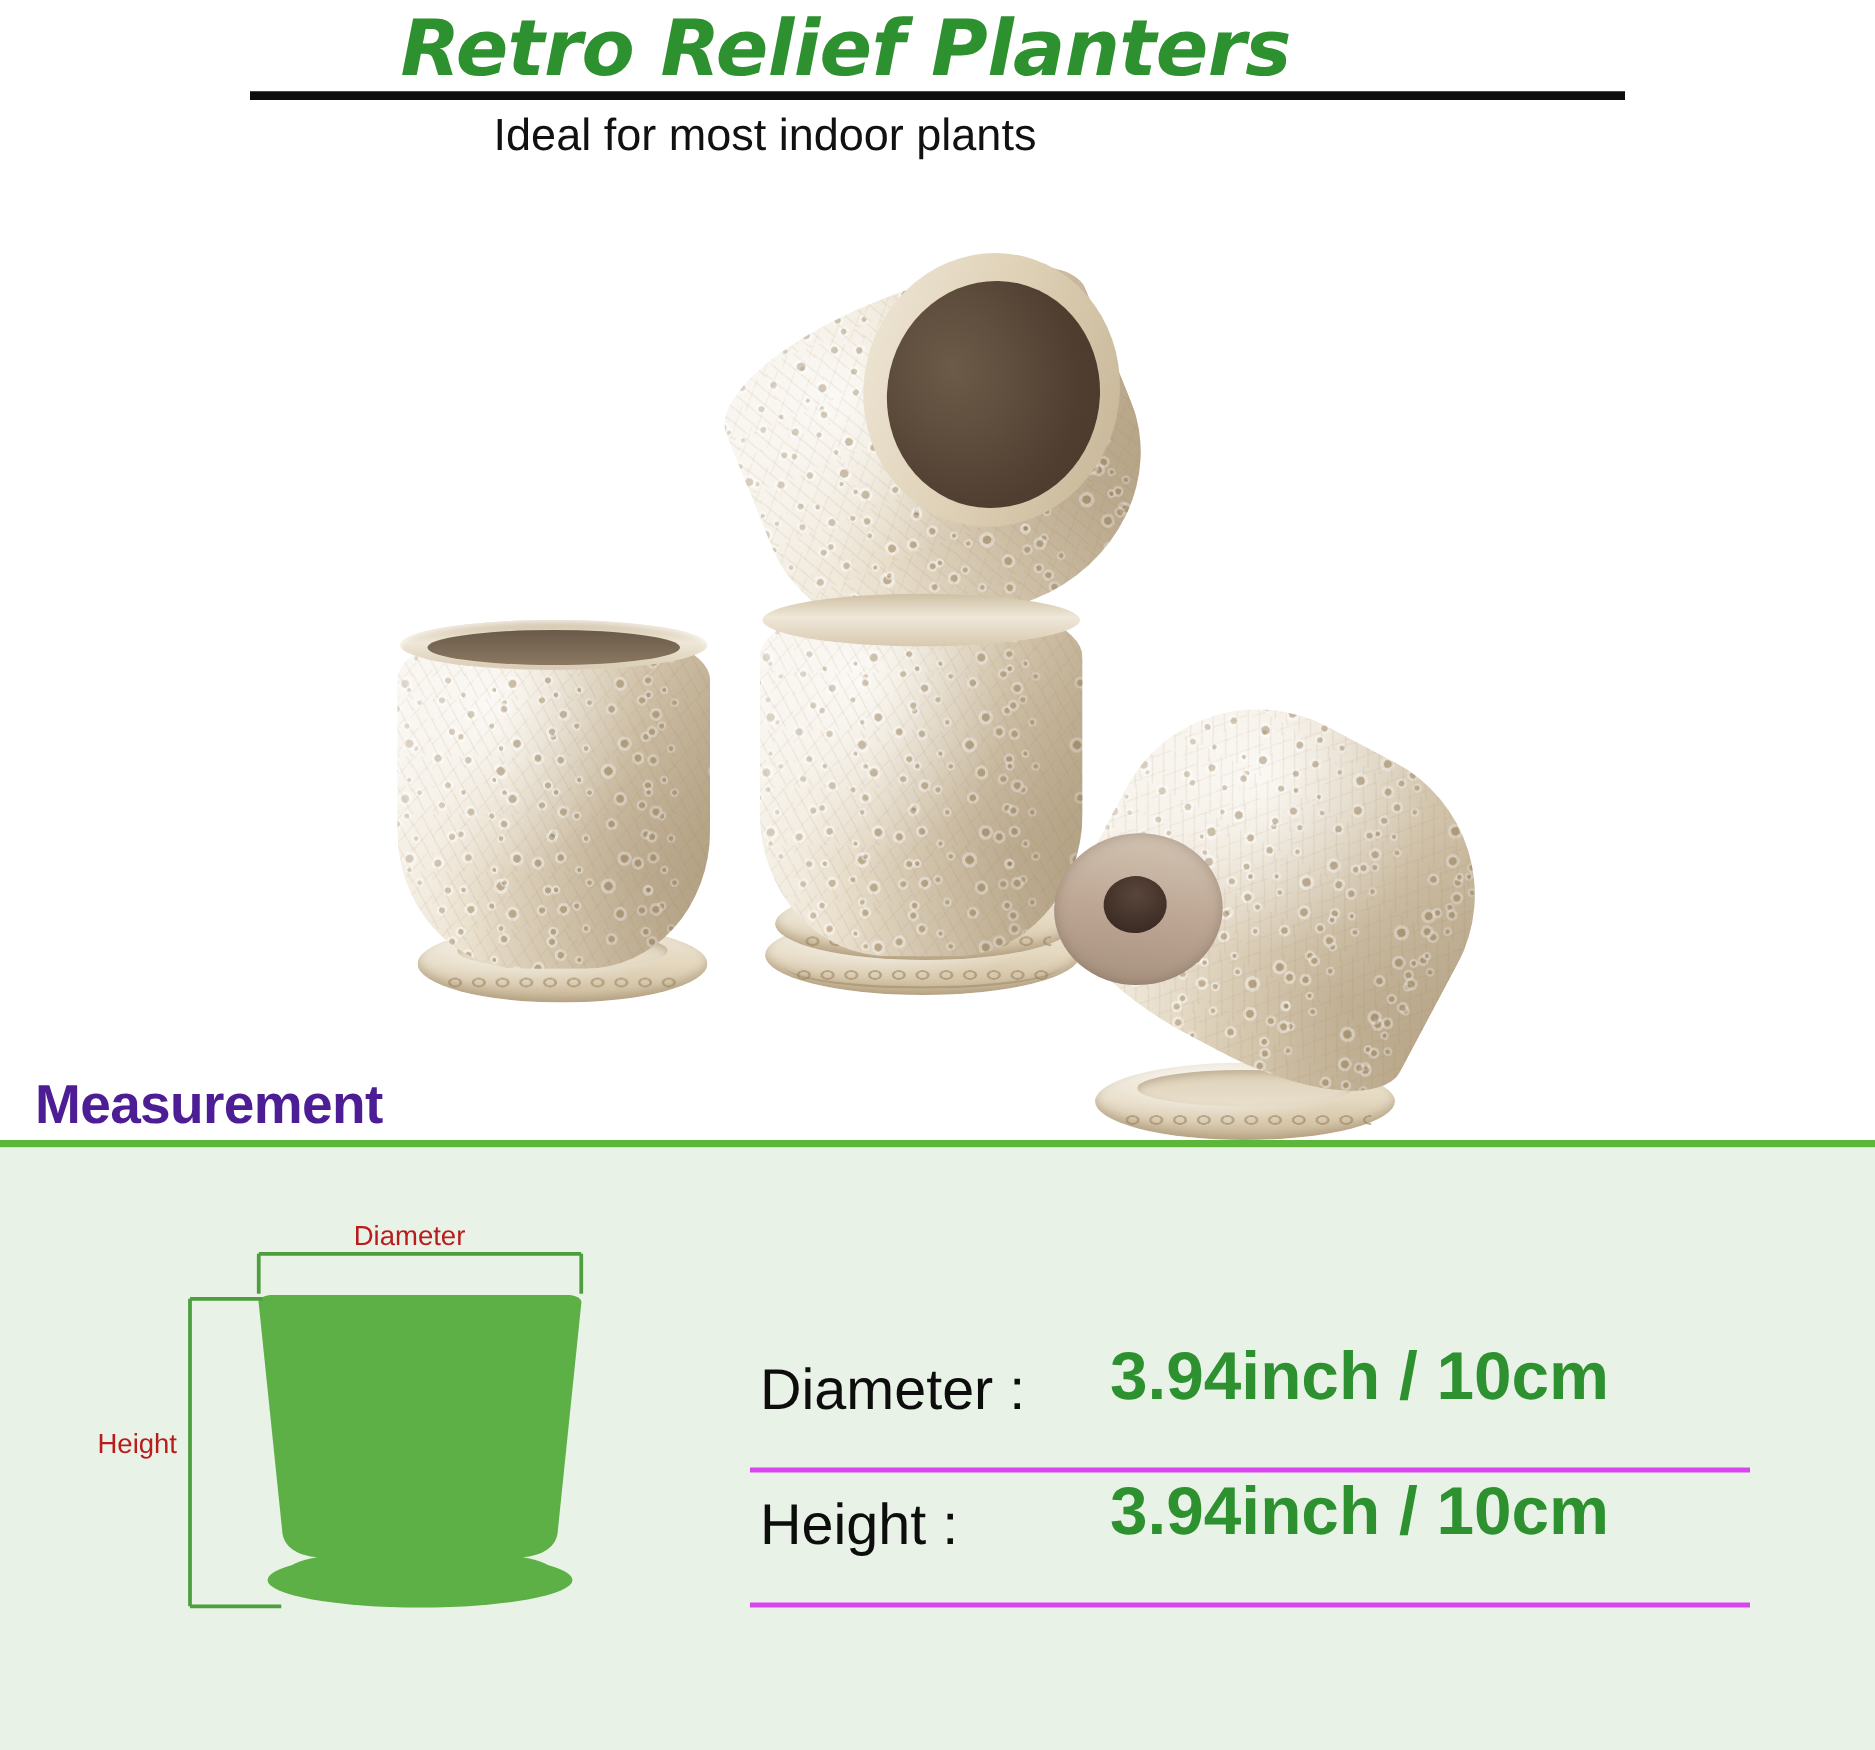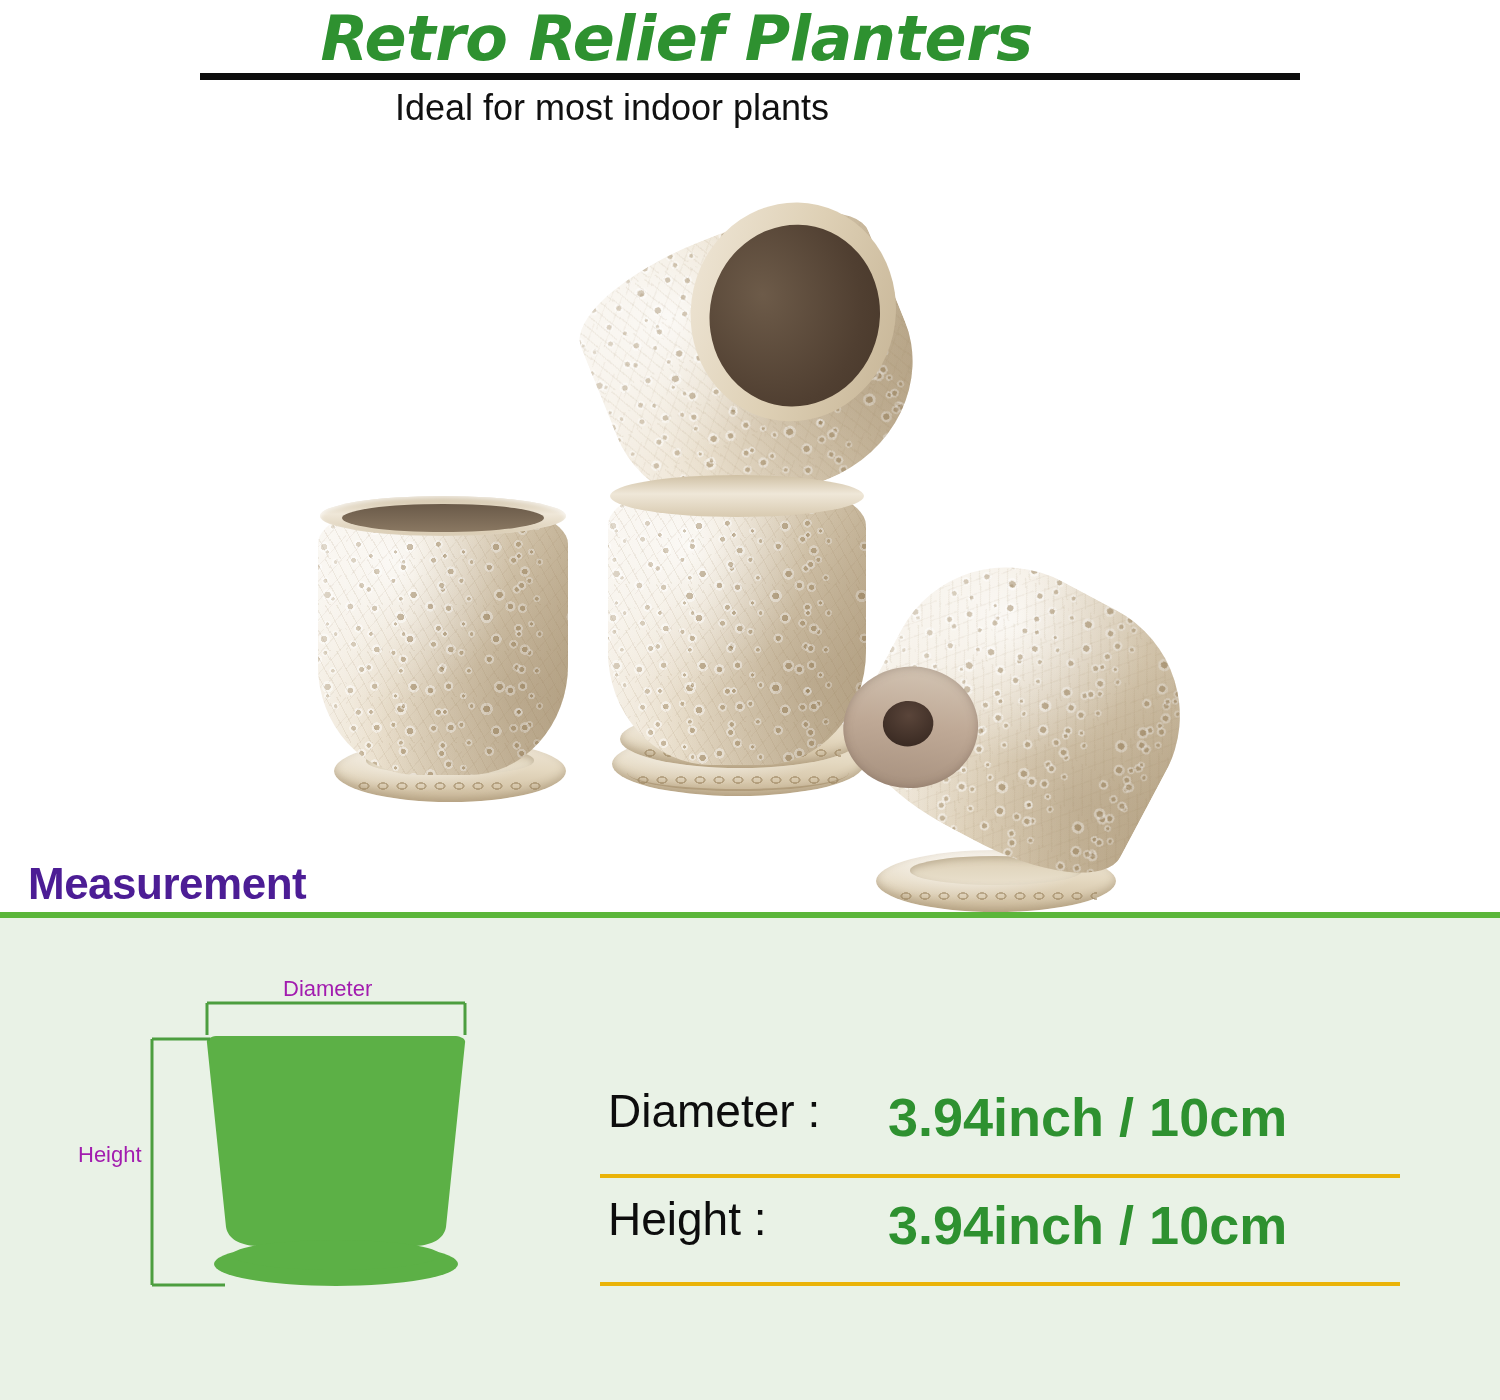--- a/index.html
+++ b/index.html
@@ -257,46 +257,46 @@
     left: 0; top: 918px;
     width: 1500px; height: 482px;
     background: #E9F2E6;
   }
 
   
   #diagram { position: absolute; left: 60px; top: 955px; width: 460px; height: 360px; }
 
   .dim-label {
     position: absolute;
-    color: #a21caf;
+    color: #b91c1c;
     font-size: 22px;
     line-height: 26px;
     white-space: nowrap;
     text-align: right;
   }
   #label-diameter { left: 283px; top: 976px; }
   #label-height   { left: 78px;  top: 1142px; }
 
   
   #specs { position: absolute; left: 600px; top: 1070px; width: 800px; }
   .spec-row {
     position: relative;
     height: 104px;
-    border-bottom: 4px solid #eab308;
+    border-bottom: 4px solid #d946ef;
   }
   .spec-row .k {
     position: absolute;
     left: 8px; top: 14px;
     font-size: 46px;
     color: #0d0d0d;
     white-space: nowrap;
   }
   .spec-row .v {
     position: absolute;
-    left: 288px; top: 16px;
+    left: 288px; top: 0;
     font-size: 54px;
     font-weight: bold;
     color: #2E9130;
     white-space: nowrap;
   }
 </style>
 </head>
 <body>
 
 <div id="header">

